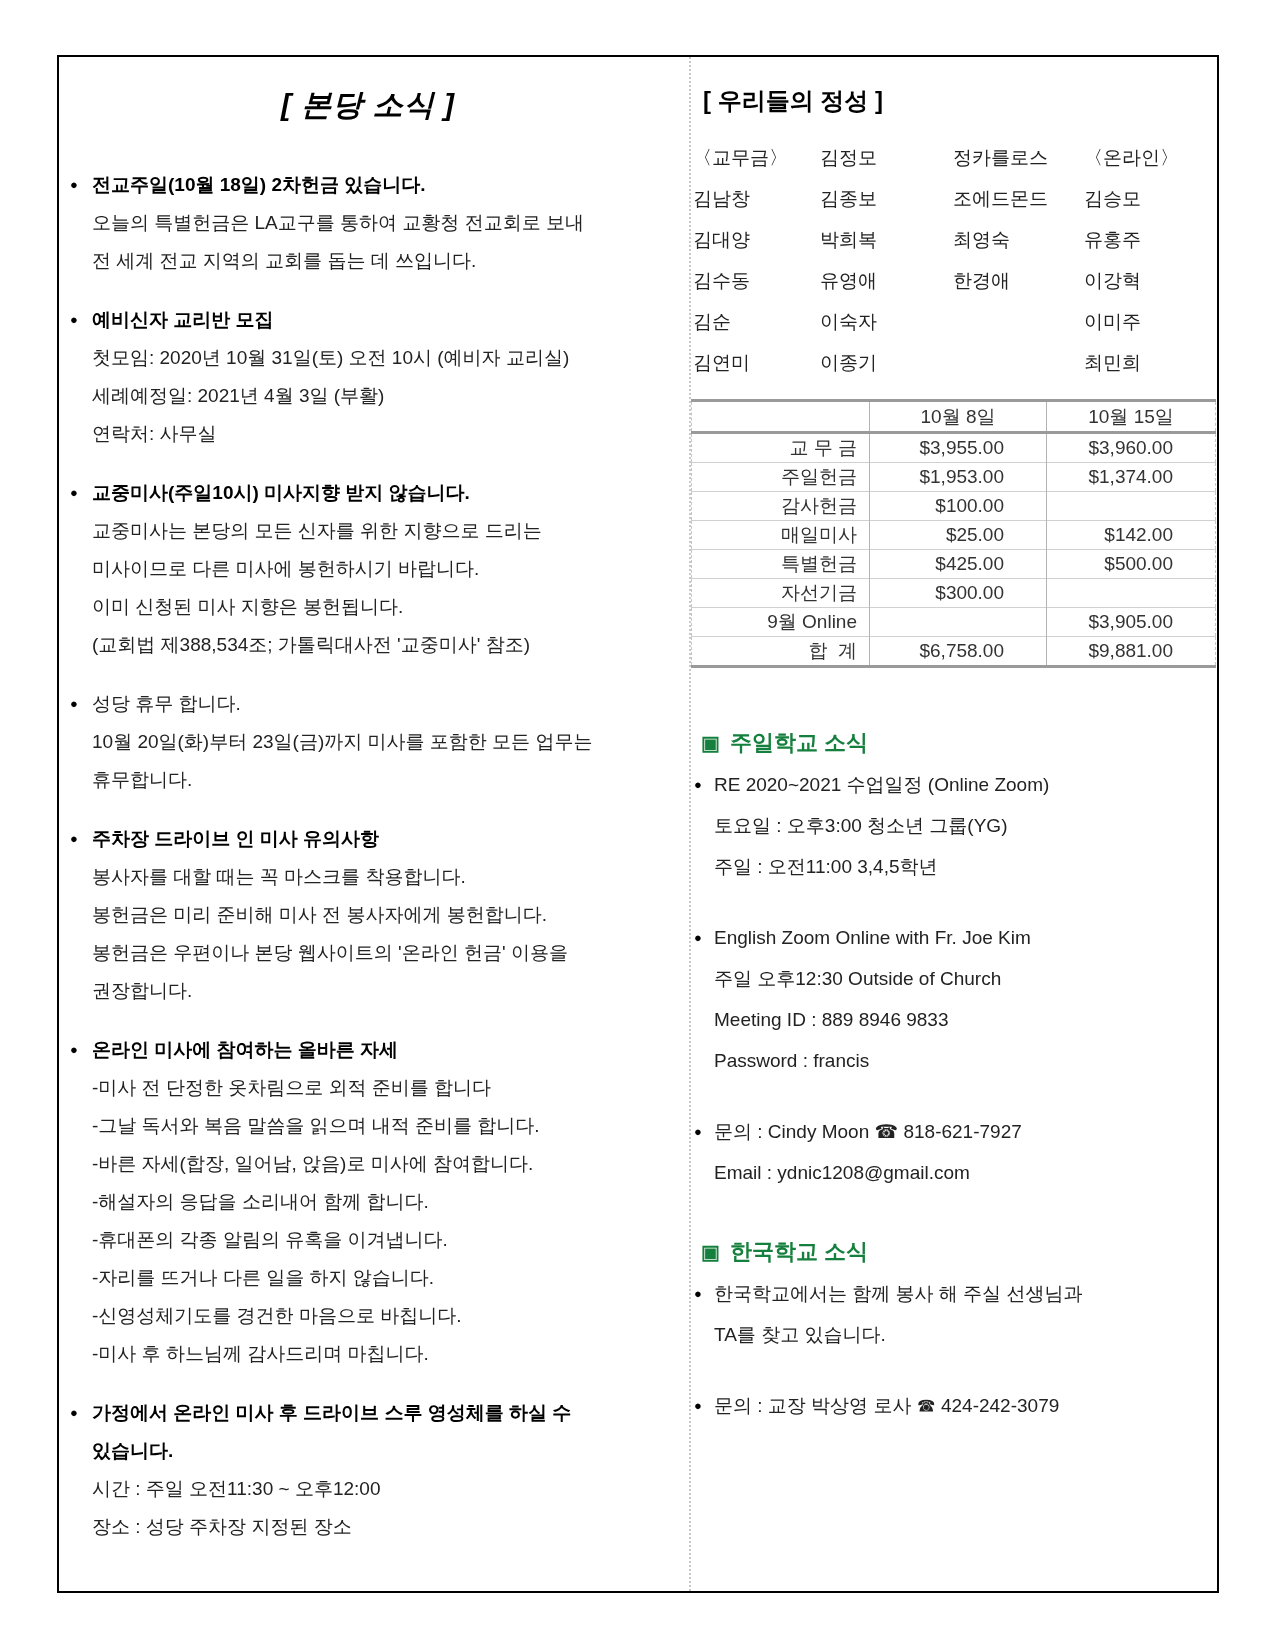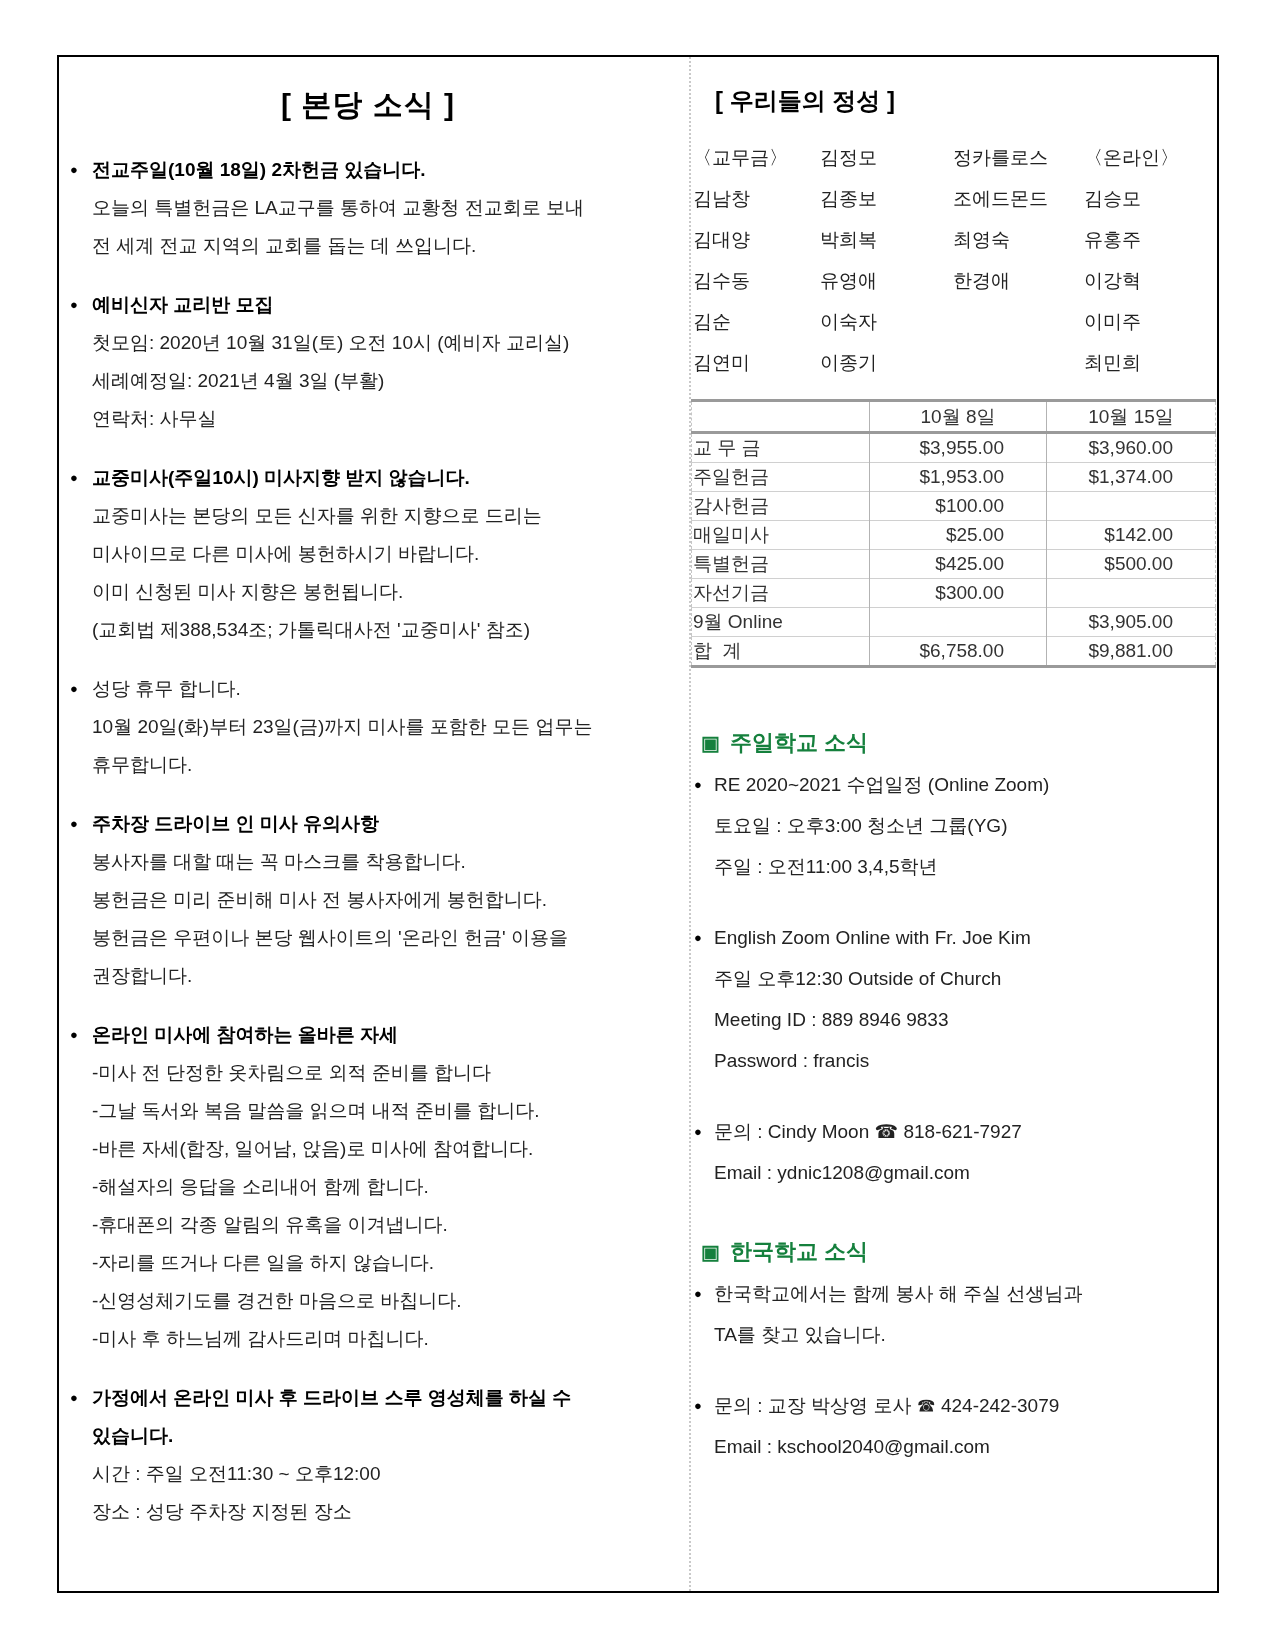--- a/index.html
+++ b/index.html
@@ -4,46 +4,46 @@
 <style>
   html,body { margin:0; padding:0; background:#ffffff; }
   body { width:1275px; height:1650px; position:relative;
          font-family:"Liberation Sans", sans-serif; color:#222; }
   .frame { position:absolute; left:57px; top:55px; width:1162px; height:1538px;
            border:2px solid #000; box-sizing:border-box; display:flex; background:#fff; }
 
   
   .col-left { width:630px; box-sizing:border-box; padding:26px 22px 0 10px; }
   .l-title { font-size:30px; font-weight:bold; color:#000; text-align:center;
-             letter-spacing:1px; margin:2px 0 25px 0; }
+             letter-spacing:1px; margin:2px 0 40px 0;font-style:italic; }
   .sec { font-size:19px; line-height:38px; margin-bottom:21px; }
   .sec-head { display:flex; }
   .dot { flex:none; width:22px; font-size:13px; line-height:38px; padding-left:1px; color:#000; }
   .head-text { font-weight:bold; color:#000;text-align:right; }
   .sec.plain .head-text { font-weight:normal; color:#222; }
   .head2 { font-weight:bold; color:#000; padding-left:23px; }
   .sec-body { padding-left:23px; }
 
   
   .col-right { flex:1; box-sizing:border-box; border-left:2px dotted #c9c9c9;
                padding:24px 0 0 0; }
-  .r-title { font-size:24px; font-weight:bold; color:#000; margin:4px 0 20px 24px; }
+  .r-title { font-size:24px; font-weight:bold; color:#000; margin:4px 0 20px 12px; }
   .names { margin-left:2px; display:grid; grid-template-columns:127px 133px 131px 1fr;
            font-size:19px; line-height:41px; }
   .ncell { white-space:nowrap; }
 
   table.offering { border-collapse:collapse; table-layout:fixed; width:524px;
            margin-top:16px; font-size:19px; color:#333;
            border-top:3px solid #9a9a9a; border-bottom:3px solid #9a9a9a;
            border-left:1px dashed #c6c6c6; border-right:1px dashed #c6c6c6; }
   .offering th { font-weight:normal; text-align:center; height:27px;
                  border-bottom:3px solid #9a9a9a; }
   .offering td { height:25px; border-top:1px solid #d0d0d0; }
   .offering th + th, .offering td + td { border-left:1px solid #b3b3b3; }
-  .offering td.lab { text-align:left; padding-right:12px; white-space:pre;margin-top:39px; }
+  .offering td.lab { text-align:right; padding-right:12px; white-space:pre;margin-top:39px; }
   .offering td.val { text-align:right; padding-right:42px; }
 
   .school-head { font-size:22px; font-weight:bold; color:#15803d; margin:60px 0 4px 10px; }
   .school-head .sq { margin-right:10px; font-size:20px; }
   .school-head.ks { margin-top:44px; }
   .bgroup { font-size:19px; line-height:41px; margin:6px 0 30px 0; }
   .bgroup .sec-head .dot { width:20px; line-height:41px; padding-left:3px; }
   .bgroup .sec-body { padding-left:23px; }
 </style>
 </head>
@@ -280,18 +280,15 @@
       <div class="sec-body">
         <div>TA를 찾고 있습니다.</div>
       </div>
     </div>
 
     <div class="bgroup">
       <div class="sec-head">
         <span class="dot">●</span>
         <span>문의 : 교장 박상영 로사  ☎ 424-242-3079</span>
       </div>
-      <div class="sec-body">
-        <div>Email : kschool2040@gmail.com</div>
-      </div>
     </div>
   </div>
 </div>
 
 </body></html>

